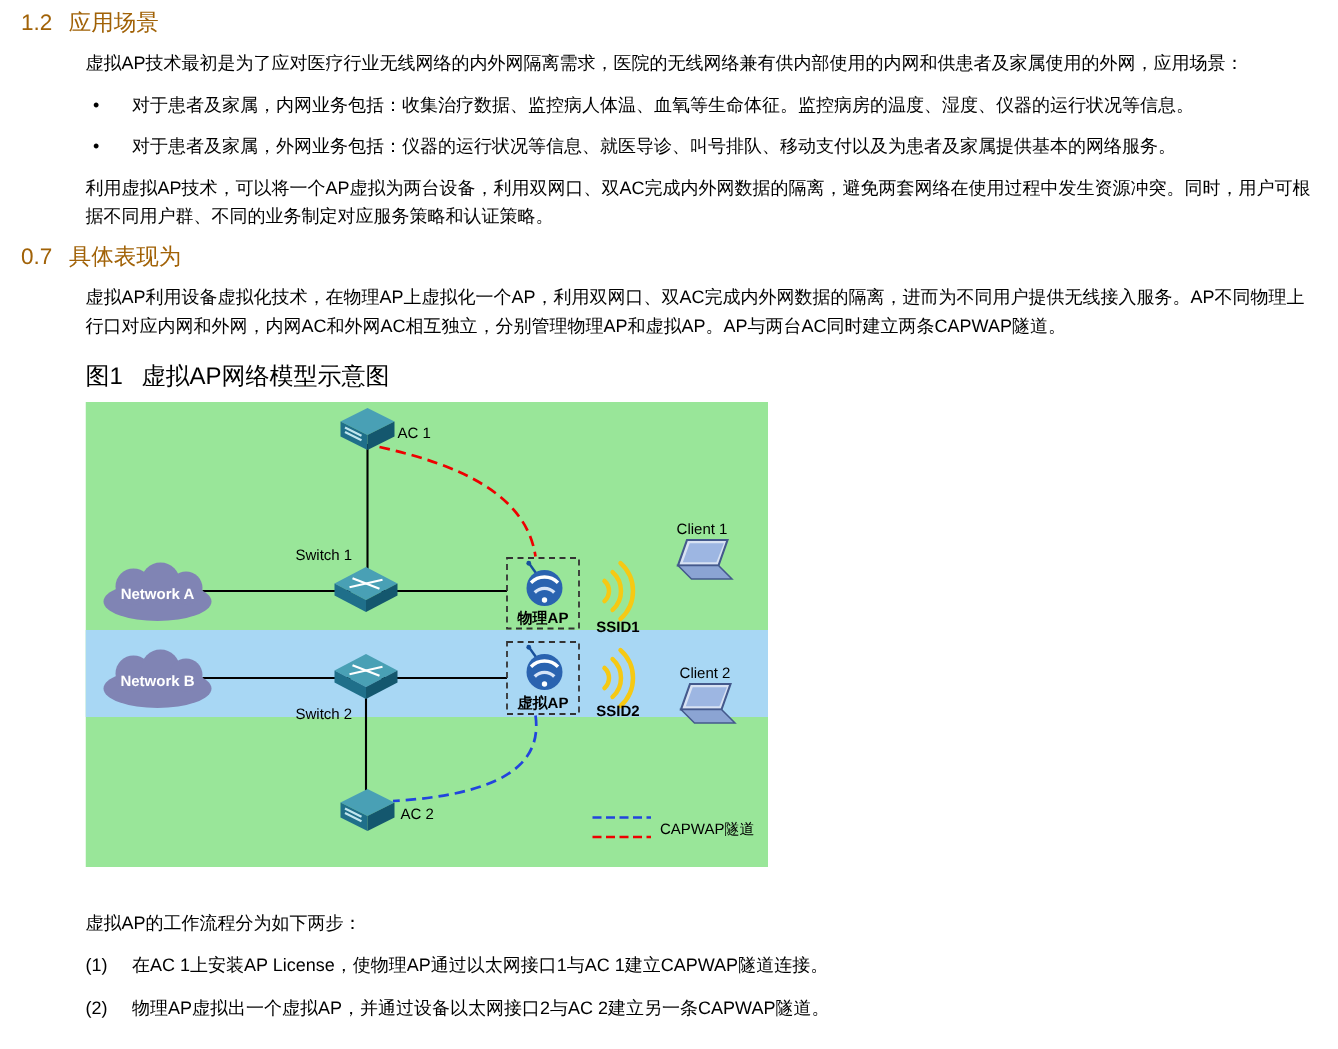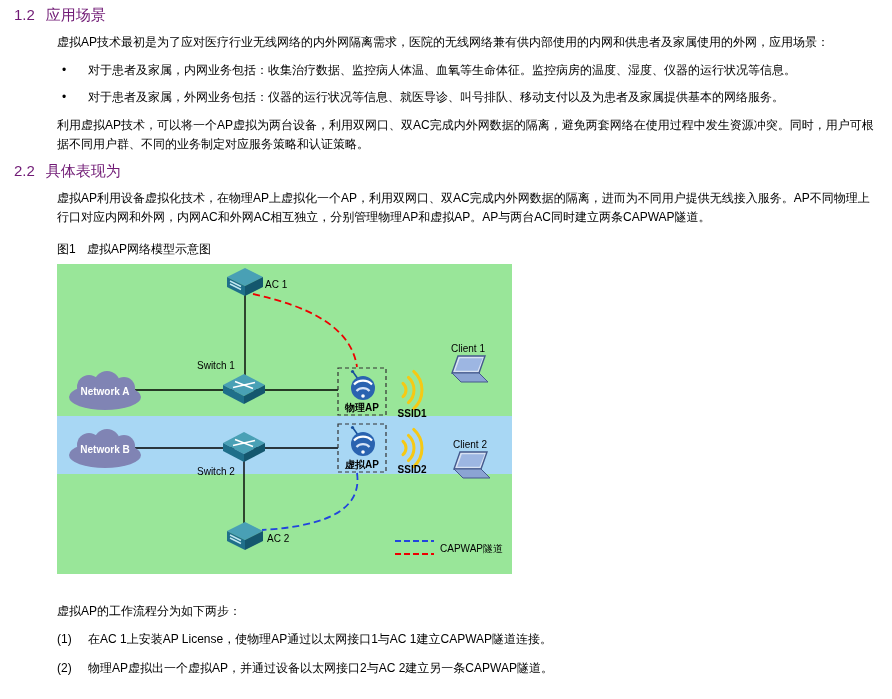--- a/index.html
+++ b/index.html
@@ -8,38 +8,38 @@
     background: #ffffff;
     color: #000000;
     font-family: "Liberation Sans", "DejaVu Sans", sans-serif;
     overflow: hidden;
   }
   .page { padding: 6px 16px 0 14px; }
 
   .sec-heading {
     display: flex; align-items: baseline;
     font-size: 15px; font-weight: 400;
-    color: #701a75;
+    color: #a16207;
     margin: 0 0 8px 0;
   }
   .sec-heading .sec-num { margin-right: 11px; }
   .sec2 { margin-top: 4px; }
 
   .indent { margin-left: 43px; margin-right: 2px; }
 
   .para { font-size: 12px; line-height: 19px; margin: 0 0 8px 0; }
 
   .bullets { list-style: none; margin: 10px 0; padding: 0; }
   .bullets li {
     position: relative; padding-left: 31px;
     font-size: 12px; line-height: 17px; margin-bottom: 10px;
   }
   .bullets .marker { position: absolute; left: 5px; top: 0; }
 
-  .caption { font-size: 12px; margin: 14px 0 6px 0; }
+  .caption { font-size: 16px; margin: 14px 0 6px 0; }
   .caption .fig-label { margin-right: 8px; }
 
   .diagram { display: block; }
 
   .workflow-intro { margin-top: 28px; margin-bottom: 4px; }
 
   .steps { margin-top: 10px; }
   .step { display: flex; font-size: 12px; line-height: 17px; margin-bottom: 12px; }
   .step-num { flex: 0 0 31px; }
 
@@ -66,21 +66,21 @@
       <li>
         <span class="marker">•</span>
         <span>对于患者及家属，外网业务包括：仪器的运行状况等信息、就医导诊、叫号排队、移动支付以及为患者及家属提供基本的网络服务。</span>
       </li>
     </ul>
 
     <p class="para">利用虚拟AP技术，可以将一个AP虚拟为两台设备，利用双网口、双AC完成内外网数据的隔离，避免两套网络在使用过程中发生资源冲突。同时，用户可根据不同用户群、不同的业务制定对应服务策略和认证策略。</p>
   </div>
 
   <h2 class="sec-heading sec2">
-    <span class="sec-num">2.2</span>
+    <span class="sec-num">0.7</span>
     <span>具体表现为</span>
   </h2>
 
   <div class="indent">
     <p class="para">虚拟AP利用设备虚拟化技术，在物理AP上虚拟化一个AP，利用双网口、双AC完成内外网数据的隔离，进而为不同用户提供无线接入服务。AP不同物理上行口对应内网和外网，内网AC和外网AC相互独立，分别管理物理AP和虚拟AP。AP与两台AC同时建立两条CAPWAP隧道。</p>
 
     <p class="caption">
       <span class="fig-label">图1</span>
       <span>虚拟AP网络模型示意图</span>
     </p>

